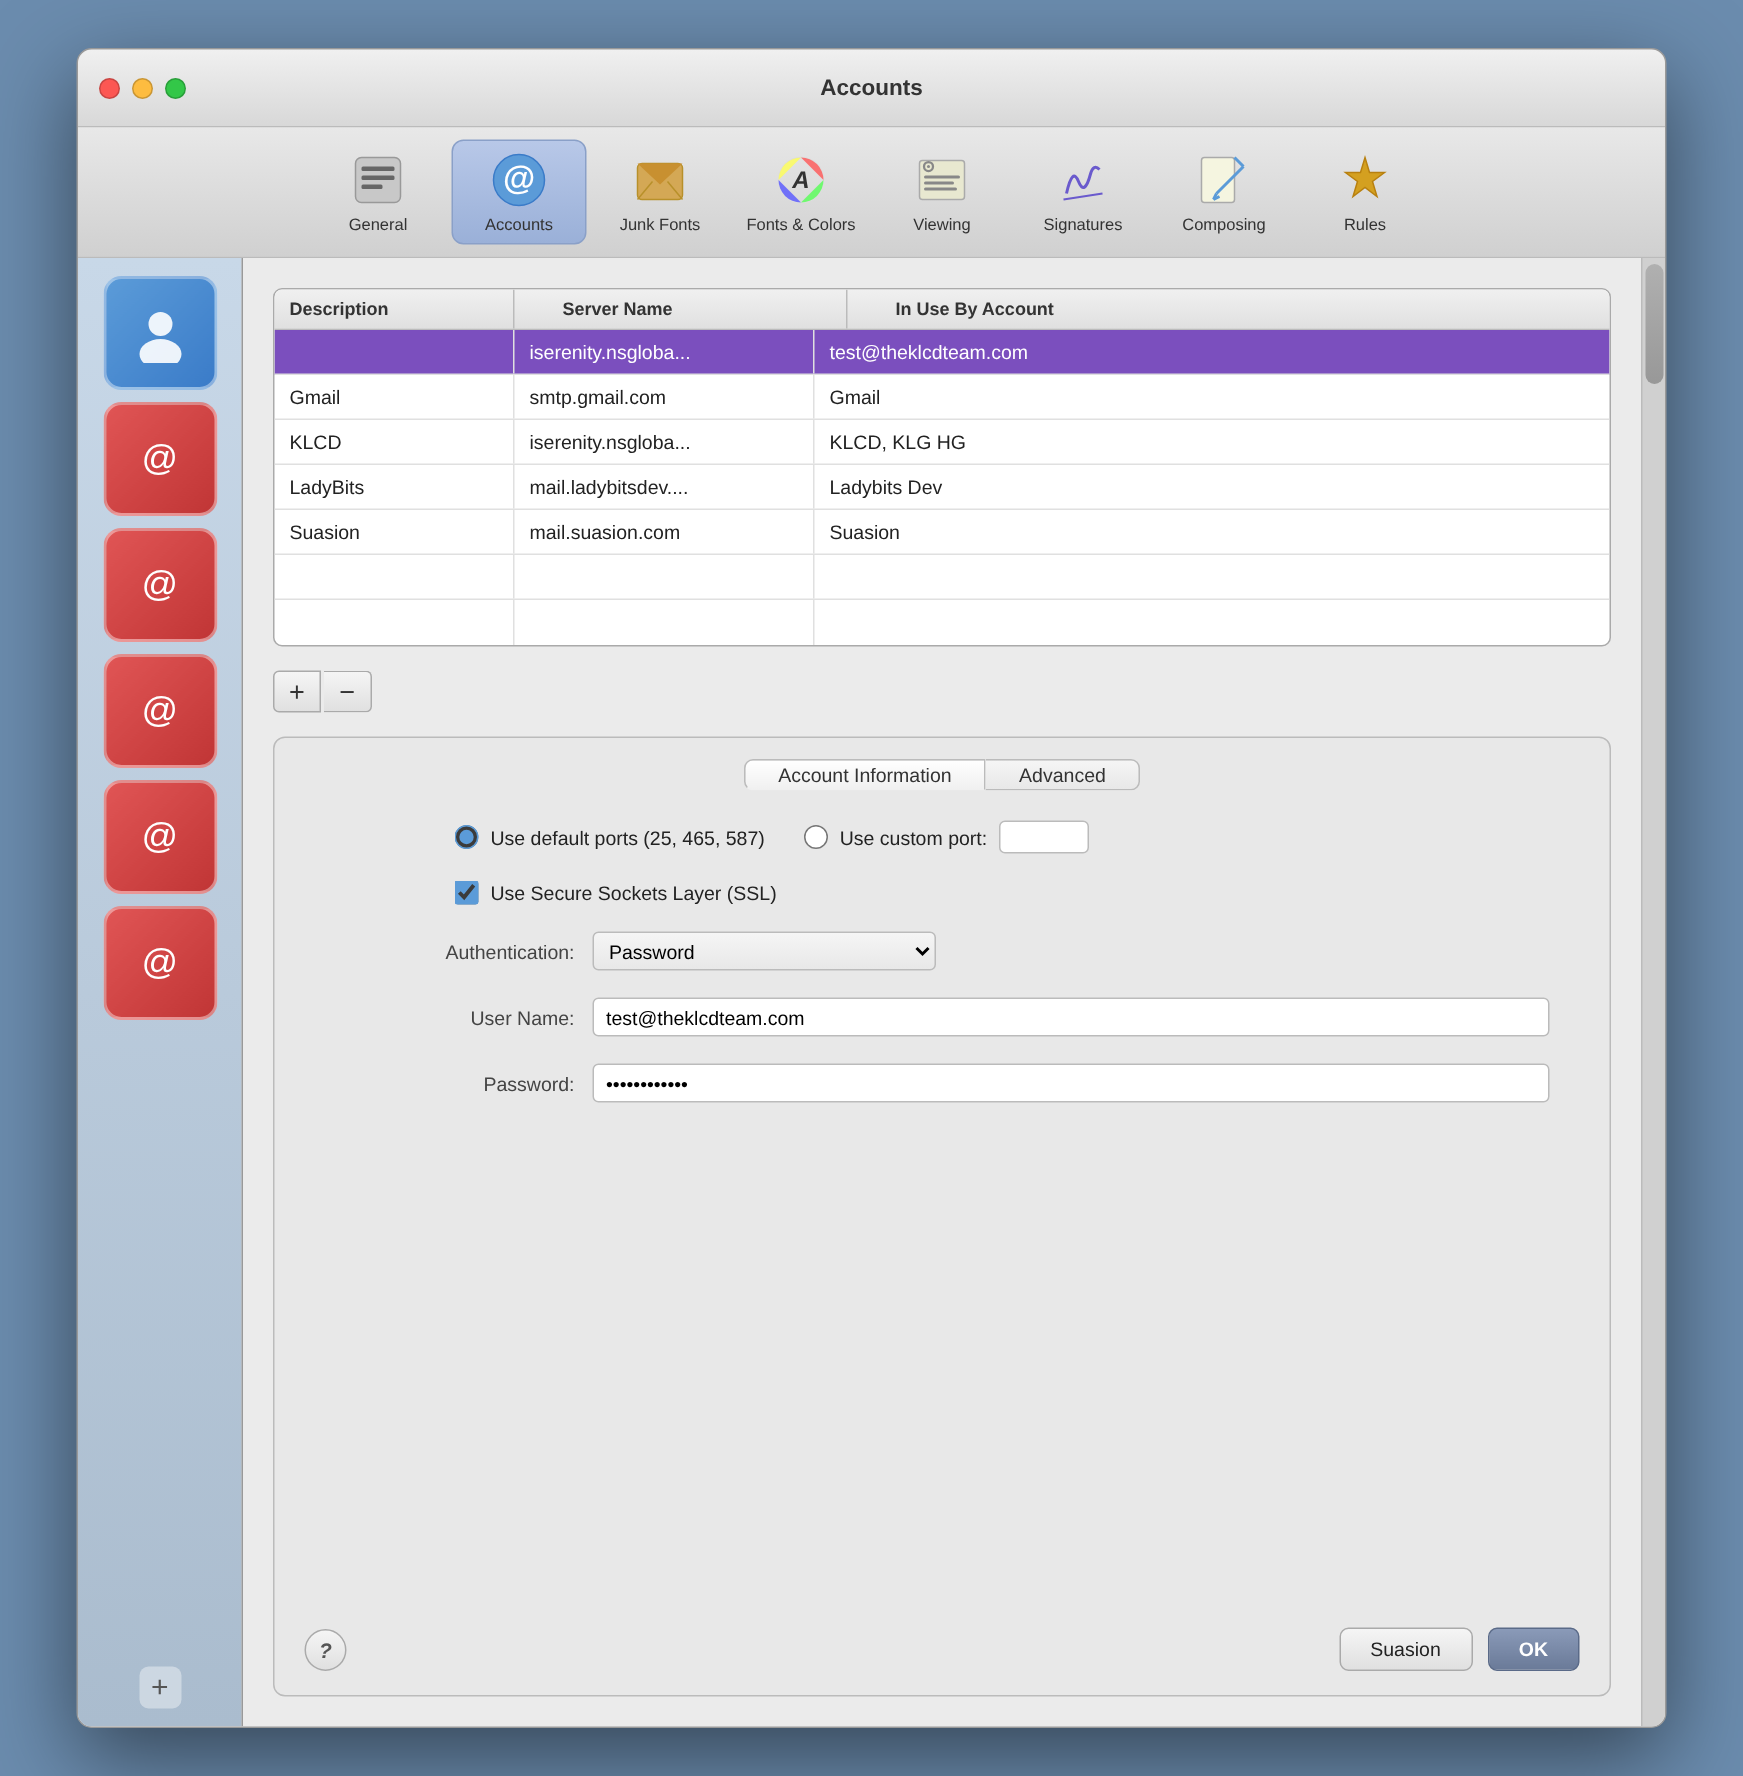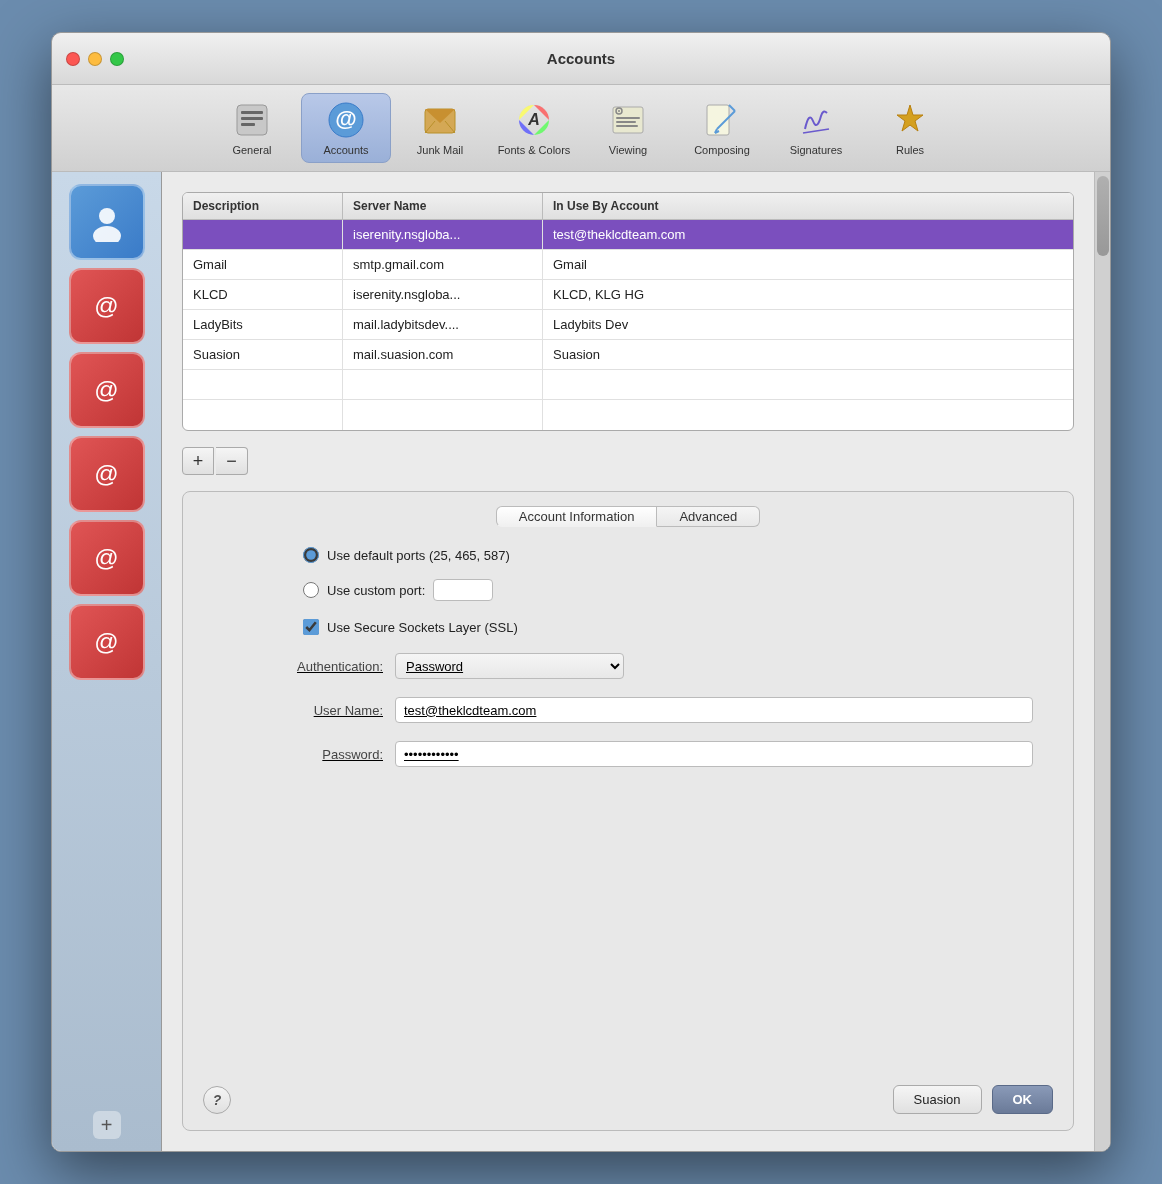--- a/index.html
+++ b/index.html
@@ -161,20 +161,21 @@
       border-radius: 6px;
       background: white;
       overflow: hidden;
       flex-shrink: 0;
     }
     .table-header {
       display: grid;
       grid-template-columns: 160px 200px 1fr;
       background: linear-gradient(to bottom, #f0f0f0, #e0e0e0);
       border-bottom: 1px solid #bbb;
+      gap: 22px;
     }
     .th-cell {
       padding: 6px 10px;
       font-size: 12px;
       font-weight: 600;
       color: #333;
       border-right: 1px solid #bbb;
     }
     .th-cell:last-child { border-right: none; }
     .table-body { }
@@ -259,22 +260,21 @@
     
     .form-area {
       padding: 20px 40px;
       display: flex;
       flex-direction: column;
       gap: 18px;
     }
 
     .radio-group {
       display: flex;
-      flex-direction: column;
-      gap: 16px;
+      gap: 26px;
       padding-left: 80px;
     }
     .radio-row {
       display: flex;
       align-items: center;
       gap: 8px;
       font-size: 13px;
       color: #222;
     }
     .radio-input {
@@ -305,21 +305,20 @@
       width: 16px;
       height: 16px;
       accent-color: #5b9bd8;
       cursor: pointer;
     }
 
     .field-row {
       display: flex;
       align-items: center;
       gap: 12px;
-      text-decoration: underline;
     }
     .field-label {
       font-size: 13px;
       color: #444;
       text-align: right;
       width: 160px;
       flex-shrink: 0;
     }
     .field-input {
       flex: 1;
@@ -436,21 +435,21 @@
     </div>
     <div class="toolbar-item">
       <div class="toolbar-icon">
         <svg width="38" height="38" viewBox="0 0 38 38">
           <rect x="4" y="8" width="30" height="24" rx="3" fill="#d4a855" stroke="#b8902a" stroke-width="1"></rect>
           <polygon points="4,8 19,22 34,8" fill="#c89030"></polygon>
           <line x1="4" y1="32" x2="14" y2="20" stroke="#b8902a" stroke-width="1"></line>
           <line x1="34" y1="32" x2="24" y2="20" stroke="#b8902a" stroke-width="1"></line>
         </svg>
       </div>
-      <span class="toolbar-label">Junk Mail</span>
+      <span class="toolbar-label">Junk Fonts</span>
     </div>
     <div class="toolbar-item">
       <div class="toolbar-icon">
         <svg width="38" height="38" viewBox="0 0 38 38">
           <circle cx="19" cy="19" r="15" fill="none" stroke="#ddd" stroke-width="1"></circle>
           <path d="M19,4 A15,15 0 0,1 34,19" fill="#f55" opacity="0.8"></path>
           <path d="M34,19 A15,15 0 0,1 19,34" fill="#5f5" opacity="0.8"></path>
           <path d="M19,34 A15,15 0 0,1 4,19" fill="#55f" opacity="0.8"></path>
           <path d="M4,19 A15,15 0 0,1 19,4" fill="#ff5" opacity="0.8"></path>
           <text x="19" y="24" text-anchor="middle" font-size="16" fill="#333" font-weight="bold" font-style="italic">A</text>
@@ -467,37 +466,37 @@
           <rect x="7" y="16" width="24" height="2" rx="1" fill="#888"></rect>
           <rect x="7" y="20" width="20" height="2" rx="1" fill="#888"></rect>
           <rect x="7" y="24" width="22" height="2" rx="1" fill="#888"></rect>
         </svg>
       </div>
       <span class="toolbar-label">Viewing</span>
     </div>
     <div class="toolbar-item">
       <div class="toolbar-icon">
         <svg width="38" height="38" viewBox="0 0 38 38">
+          <path d="M8,28 Q12,10 16,20 Q20,30 24,15 Q26,8 30,12" fill="none" stroke="#6a5acd" stroke-width="2"></path>
+          <path d="M6,32 L32,28" stroke="#6a5acd" stroke-width="1.5"></path>
+        </svg>
+      </div>
+      <span class="toolbar-label">Signatures</span>
+    </div>
+    <div class="toolbar-item">
+      <div class="toolbar-icon">
+        <svg width="38" height="38" viewBox="0 0 38 38">
           <rect x="4" y="4" width="22" height="30" rx="2" fill="#f5f5e0" stroke="#aaa" stroke-width="1"></rect>
           <line x1="26" y1="4" x2="32" y2="10" stroke="#5b9bd8" stroke-width="2"></line>
           <line x1="32" y1="10" x2="14" y2="28" stroke="#5b9bd8" stroke-width="2"></line>
           <line x1="14" y1="28" x2="12" y2="32" stroke="#5b9bd8" stroke-width="2"></line>
           <line x1="12" y1="32" x2="16" y2="30" stroke="#5b9bd8" stroke-width="2"></line>
         </svg>
       </div>
       <span class="toolbar-label">Composing</span>
-    </div>
-    <div class="toolbar-item">
-      <div class="toolbar-icon">
-        <svg width="38" height="38" viewBox="0 0 38 38">
-          <path d="M8,28 Q12,10 16,20 Q20,30 24,15 Q26,8 30,12" fill="none" stroke="#6a5acd" stroke-width="2"></path>
-          <path d="M6,32 L32,28" stroke="#6a5acd" stroke-width="1.5"></path>
-        </svg>
-      </div>
-      <span class="toolbar-label">Signatures</span>
     </div>
     <div class="toolbar-item">
       <div class="toolbar-icon">
         <svg width="38" height="38" viewBox="0 0 38 38">
           <path d="M19,4 L22,14 L32,14 L24,20 L27,30 L19,24 L11,30 L14,20 L6,14 L16,14 Z" fill="#d4a020" stroke="#b88010" stroke-width="1"></path>
         </svg>
       </div>
       <span class="toolbar-label">Rules</span>
     </div>
   </div>

